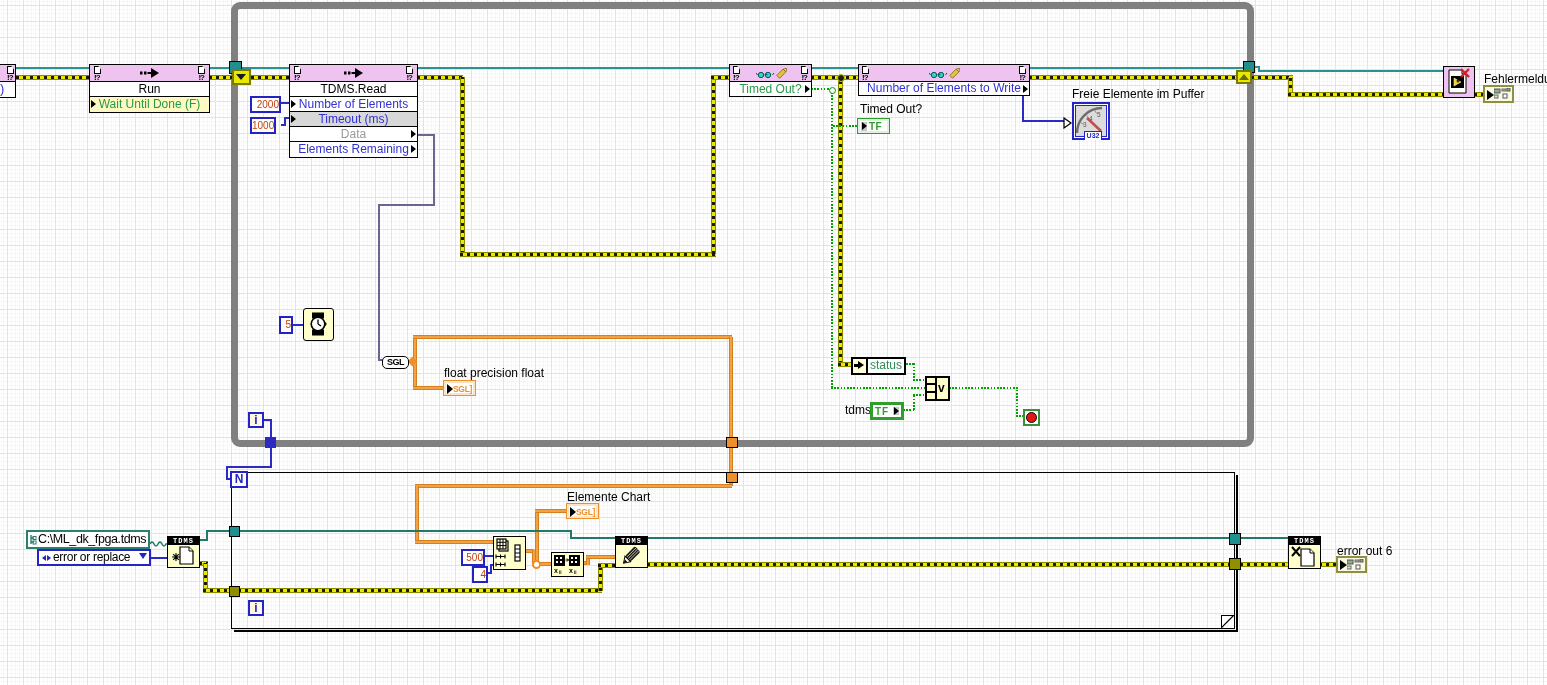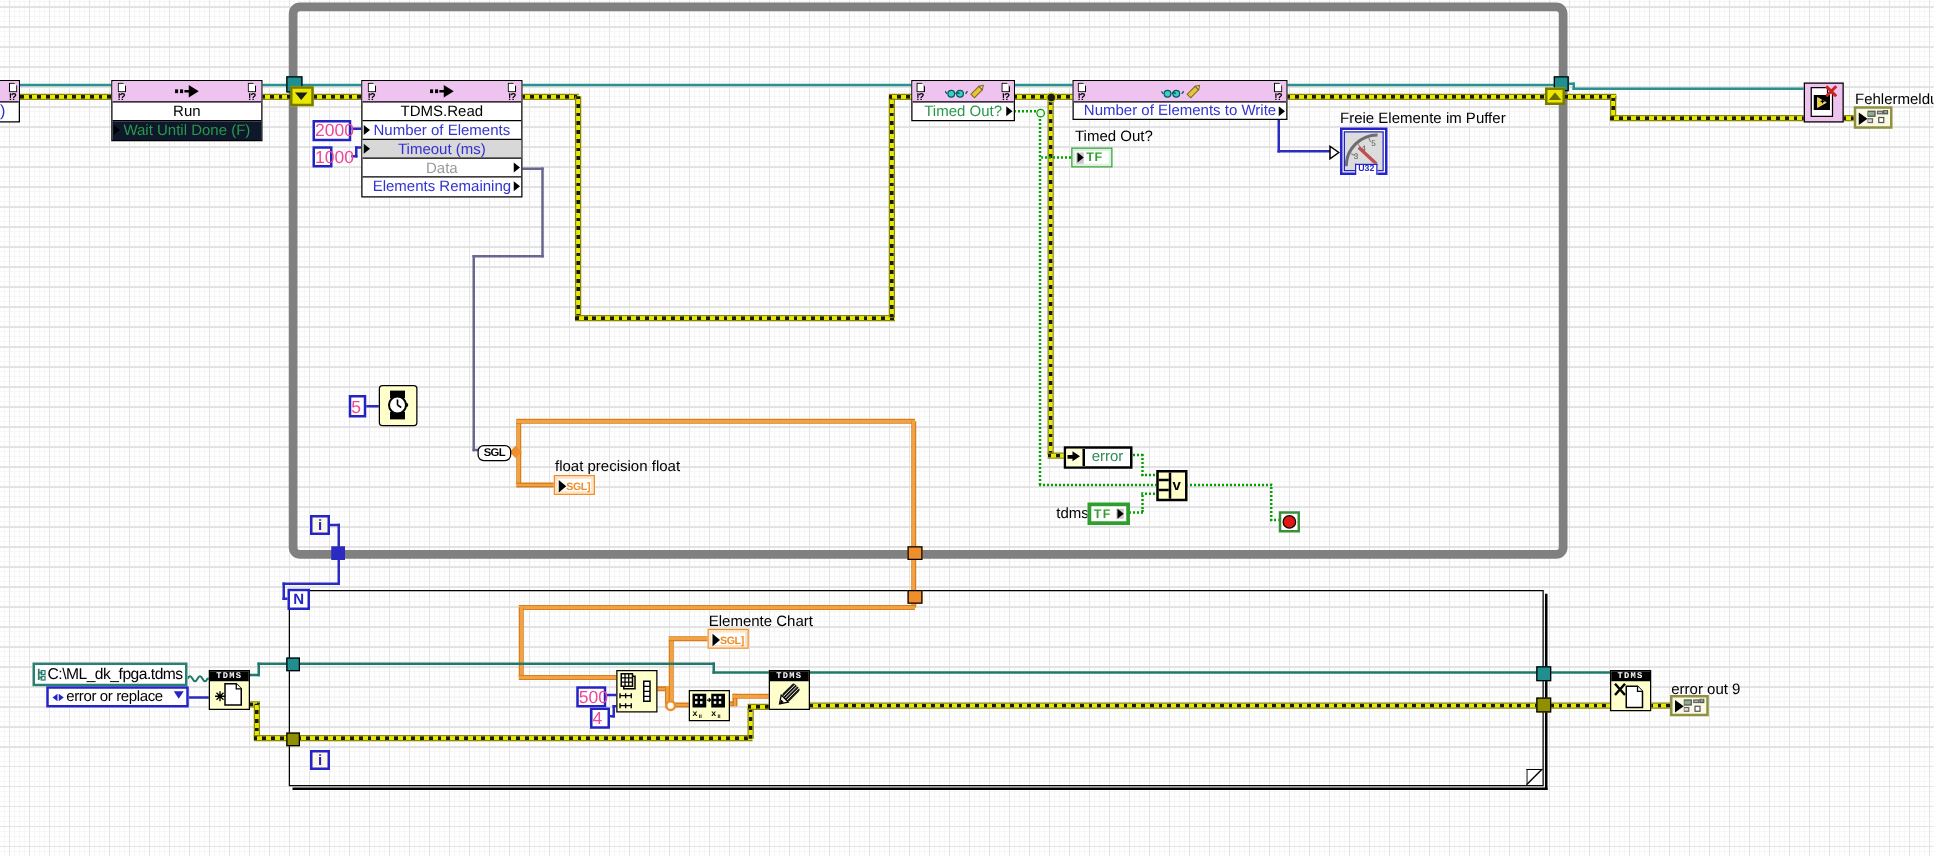--- a/index.html
+++ b/index.html
@@ -17,21 +17,21 @@
 .tlh{position:absolute;height:2px;background:#27928f}
 .tlv{position:absolute;width:2px;background:#27928f}
 .t2h{position:absolute;height:2px;background:#20796a}
 .t2v{position:absolute;width:2px;background:#20796a}
 .blh{position:absolute;height:2px;background:#2b2bc4}
 .blv{position:absolute;width:2px;background:#2b2bc4}
 .orh{position:absolute;height:4px;background:linear-gradient(180deg,#d5801c 0 1px,#f2a244 1px 3px,#d5801c 3px 4px)}
 .orv{position:absolute;width:4px;background:linear-gradient(90deg,#d5801c 0 1px,#f2a244 1px 3px,#d5801c 3px 4px)}
 .puh{position:absolute;height:2px;background:#67678f}
 .puv{position:absolute;width:2px;background:#67678f}
-.nconst{position:absolute;border:2.5px solid #2323c4;background:#fff;color:#ec4899;font-size:14px;text-align:left;box-sizing:border-box}
+.nconst{position:absolute;border:2.5px solid #2323c4;background:#fff;color:#c2410c;font-size:10px;text-align:right;box-sizing:border-box}
 .inode{position:absolute;border:1px solid #000;background:#fff;box-sizing:border-box;font-size:12px}
 .hd{height:17px;background:#efc3ef;border-bottom:1px solid #000;position:relative;box-sizing:border-box}
 .row{height:15px;border-bottom:1px solid #000;line-height:14px;text-align:center;position:relative;box-sizing:border-box;white-space:nowrap}
 .rowl{height:15px;line-height:14px;text-align:center;position:relative;box-sizing:border-box;white-space:nowrap}
 .bt{color:#3232d2}.gt{color:#28994a}.yt{color:#9a9a9a}
 .ari{position:absolute;left:1px;top:3px;width:0;height:0;border-left:5px solid #000;border-top:4px solid transparent;border-bottom:4px solid transparent}
 .aro{position:absolute;right:1px;top:3px;width:0;height:0;border-left:5px solid #000;border-top:4px solid transparent;border-bottom:4px solid transparent}
 .lbl{position:absolute;color:#000;font-size:12px;white-space:nowrap}
 .tun{position:absolute;box-sizing:border-box;border:1px solid #000}
 </style>
@@ -246,21 +246,21 @@
 <div class="pg" style="right:4px;top:1px"></div>
         <div class="iq" style="right:5px;top:9px">!?</div>
 <svg width="21" height="12" style="position:absolute;left:50px;top:2px">
           <rect x="0" y="4.5" width="2.5" height="3" fill="#000"></rect>
           <rect x="4" y="4.5" width="2.5" height="3" fill="#000"></rect>
           <rect x="7.5" y="5" width="6" height="2" fill="#000"></rect>
           <polygon points="11,1 19,6 11,11" fill="#000"></polygon>
         </svg>
 </div>
 <div class="row">Run</div>
-<div class="rowl gt" style="background:#0f172a">Wait Until Done (F)<div class="ari"></div></div>
+<div class="rowl gt" style="background:#fef9c3">Wait Until Done (F)<div class="ari"></div></div>
 </div>
 
 <div class="inode" style="left:289px;top:64px;width:129px;height:94px">
 <div class="hd">
 <div class="pg" style="left:4px;top:1px"></div>
         <div class="iq" style="left:4px;top:9px">!?</div>
 <div class="pg" style="right:4px;top:1px"></div>
         <div class="iq" style="right:5px;top:9px">!?</div>
 <svg width="21" height="12" style="position:absolute;left:54px;top:2px">
           <rect x="0" y="4.5" width="2.5" height="3" fill="#000"></rect>
@@ -271,21 +271,21 @@
 </div>
 <div class="row">TDMS.Read</div>
 <div class="row bt">Number of Elements<div class="ari"></div></div>
 <div class="row bt" style="background:#d8d8d8">Timeout (ms)<div class="ari"></div></div>
 <div class="row yt">Data<div class="aro"></div></div>
 <div class="rowl bt">Elements Remaining<div class="aro"></div></div>
 </div>
 
 <div class="nconst" style="left:250px;top:96px;width:31px;height:17px;line-height:13px">2000</div>
 
-<div class="nconst" style="left:250px;top:117px;width:16px;height:17px;line-height:13px">1000</div>
+<div class="nconst" style="left:250px;top:117px;width:26px;height:17px;line-height:13px">1000</div>
 
 <div class="inode" style="left:729px;top:64px;width:83px;height:33px">
 <div class="hd">
 <div class="pg" style="left:3px;top:1px"></div>
         <div class="iq" style="left:3px;top:9px">!?</div>
 <div class="pg" style="right:3px;top:1px"></div>
         <div class="iq" style="right:4px;top:9px">!?</div>
 <svg width="32" height="14" style="position:absolute;left:26px;top:1px">
           <circle cx="5" cy="9" r="2.7" fill="#3ecccc" stroke="#045a5a"></circle>
           <circle cx="12" cy="9" r="2.7" fill="#3ecccc" stroke="#045a5a"></circle>
@@ -340,21 +340,21 @@
 </svg>
 <div class="ab" style="left:8px;top:25px;width:16px;height:8px;background:#fff;border:1px solid #2424c8;border-bottom:none;color:#2424c8;font-weight:bold;font-size:7px;line-height:8px;text-align:center">U32</div>
 </div>
 </div>
 
 <div class="ab" style="left:851px;top:357px;width:55px;height:18px;border:2px solid #000;background:#fff;box-sizing:border-box">
 <div class="ab" style="left:0;top:0;width:13px;height:14px;background:#ffffd8;border-right:2px solid #000">
 <div class="ab" style="left:1px;top:5px;width:5px;height:3px;background:#000"></div>
 <div class="ab" style="left:5px;top:2px;width:0;height:0;border-left:6px solid #000;border-top:4.5px solid transparent;border-bottom:4.5px solid transparent"></div>
 </div>
-<div class="ab" style="left:15px;top:0px;width:36px;height:14px;color:#2e8b57;font-size:12px;line-height:13px;text-align:center">error</div>
+<div class="ab" style="left:15px;top:0px;width:36px;height:14px;color:#2e8b57;font-size:12px;line-height:13px;text-align:center">status</div>
 </div>
 
 <div class="ab" style="left:925px;top:376px;width:25px;height:25px;border:2px solid #000;background:#ffffcc;box-sizing:border-box">
 <div class="ab" style="left:0;top:0;width:8px;height:21px;border-right:2px solid #000">
 <div class="ab" style="left:0;top:5px;width:8px;height:2px;background:#000"></div>
 <div class="ab" style="left:0;top:13px;width:8px;height:2px;background:#000"></div>
 </div>
 <div class="ab" style="left:11px;top:3px;font-weight:bold;font-size:12px;color:#000">v</div>
 </div>
 
@@ -485,21 +485,21 @@
 
 <div class="tdms" style="left:1288px;top:536px;width:33px;height:33px">
 <div class="tdmshd">TDMS</div>
 <svg width="31" height="23" style="position:absolute;left:0;top:8px">
         <path d="M12 4 L21 4 L25 8 L25 21 L12 21 Z" fill="#fff" stroke="#000" stroke-width="1.2"></path>
         <path d="M21 4 L21 8 L25 8" fill="#fff" stroke="#000"></path>
         <path d="M3 2 L11 11 M11 2 L3 11" stroke="#000" stroke-width="2"></path>
       </svg>
 </div>
 
-<div class="lbl" style="left:1337px;top:544px">error out 9</div>
+<div class="lbl" style="left:1337px;top:544px">error out 6</div>
 
 <div class="errind" style="left:1336px;top:556px;width:31px;height:17px">
 <div class="ab" style="left:2px;top:2px;width:0;height:0;border-left:7px solid #000;border-top:5px solid transparent;border-bottom:5px solid transparent"></div>
 <svg width="18" height="11" style="position:absolute;left:9px;top:1px">
         <rect x="0" y="1" width="6" height="4" fill="#8fae8f" stroke="#555"></rect>
         <rect x="8" y="1" width="4" height="2" fill="#bbb" stroke="#666"></rect>
         <rect x="13" y="0" width="3" height="3" fill="#8fae8f" stroke="#555"></rect>
         <rect x="0" y="7" width="4" height="3" fill="#ddd" stroke="#666"></rect>
         <rect x="9" y="6" width="4" height="4" fill="#fff" stroke="#555"></rect>
       </svg>

